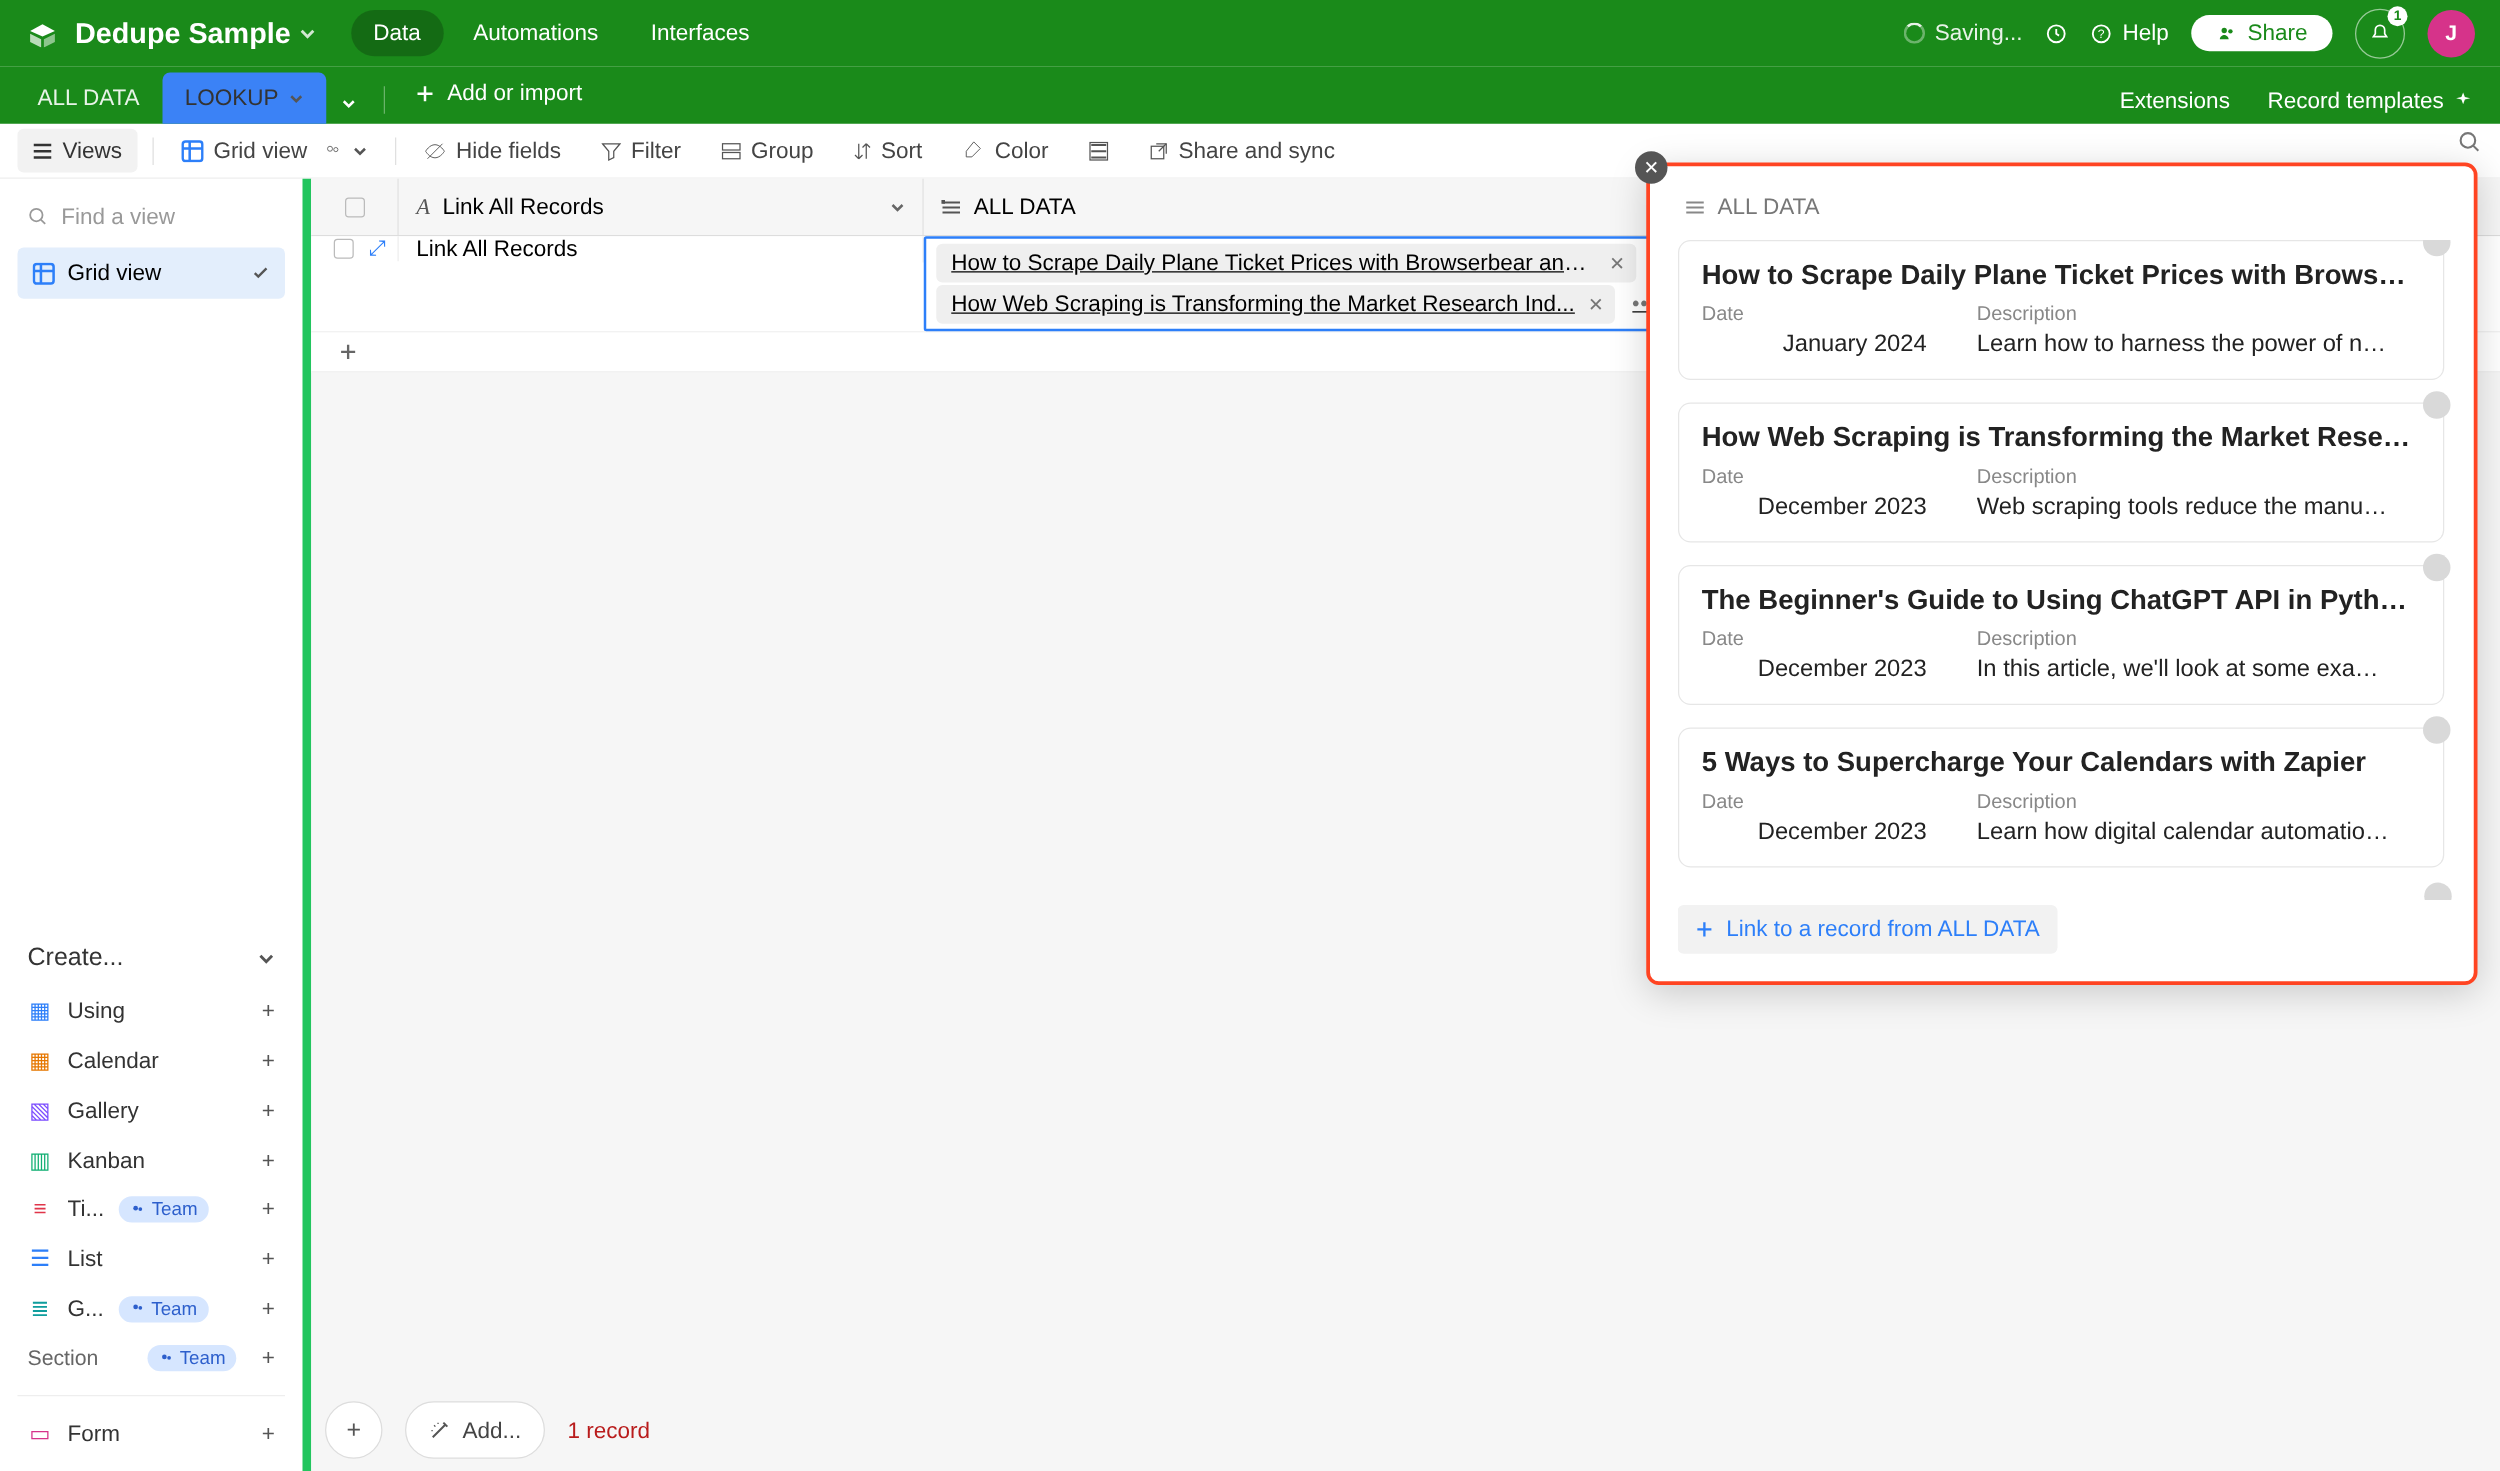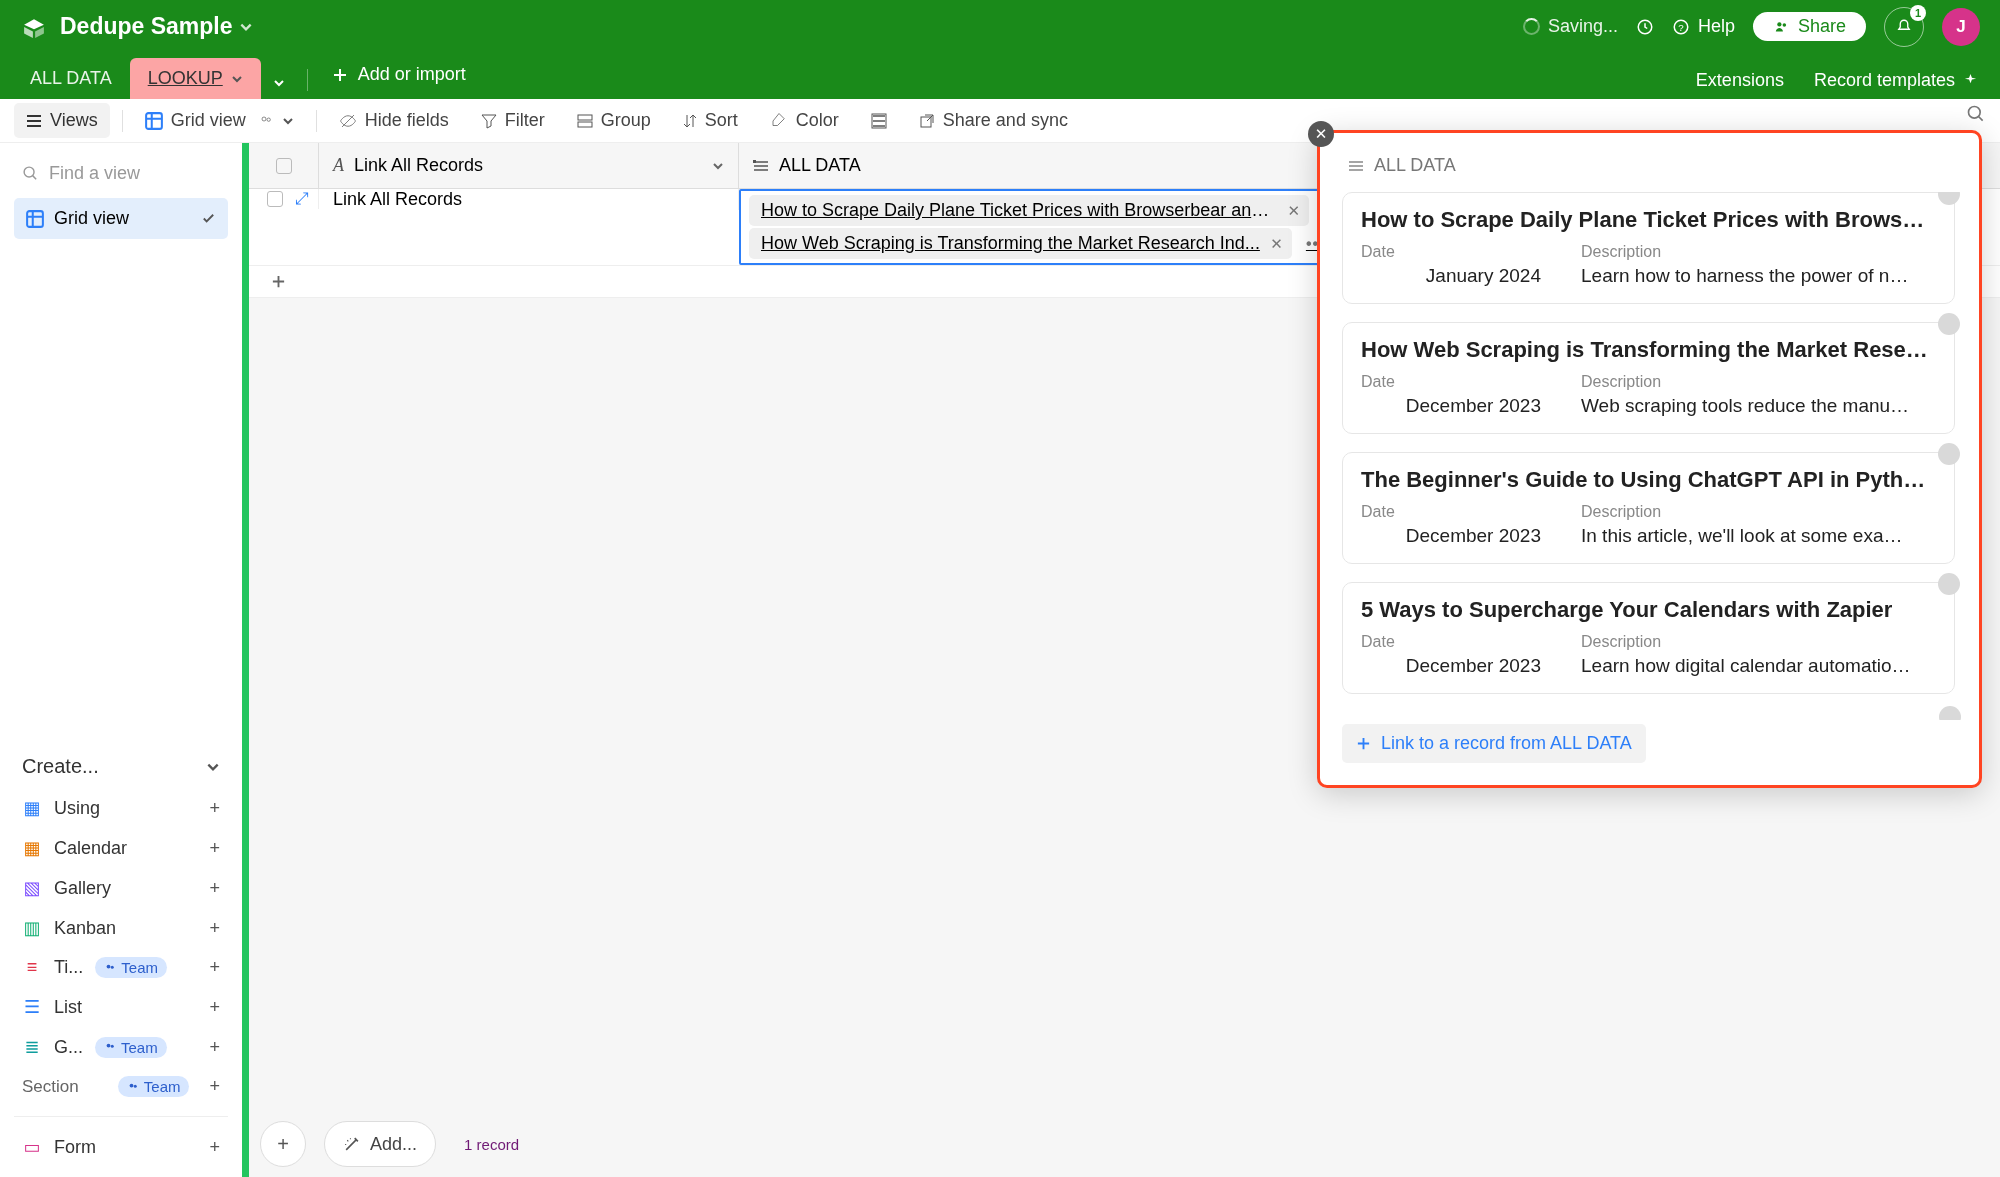--- a/index.html
+++ b/index.html
@@ -20,21 +20,21 @@
 .clock-icon { width: 18px; height: 18px; }
 .share-btn { background: #fff; color: #1a8a1a; padding: 4px 20px; border-radius: 22px; display: flex; align-items: center; gap: 8px; font-weight: 500; }
 .bell-wrap { position: relative; width: 40px; height: 40px; border: 1.5px solid rgba(255,255,255,0.55); border-radius: 50%; display: flex; align-items: center; justify-content: center; }
 .bell-badge { position: absolute; top: -3px; right: -3px; background: #fff; color: #1a8a1a; font-size: 11px; width: 16px; height: 16px; border-radius: 50%; display: flex; align-items: center; justify-content: center; font-weight: 600; }
 .avatar { width: 38px; height: 38px; border-radius: 50%; background: #d6338a; display: flex; align-items: center; justify-content: center; font-weight: 600; font-size: 17px; }
 
 
 .tabbar { background: #1a8a1a; height: 46px; display: flex; align-items: flex-end; padding: 0 12px; color: #fff; }
 .table-tab { padding: 10px 18px; border-radius: 6px 6px 0 0; font-size: 18px; font-weight: 500; cursor: pointer; display: flex; align-items: center; gap: 8px; }
 .table-tab.inactive { color: rgba(255,255,255,0.9); }
-.table-tab.active { background: #fca5a5; color: #333; text-decoration: underline; }
+.table-tab.active { background: #3b82f6; color: #333; }
 .tab-caret { padding: 10px 12px; cursor: pointer; }
 .tab-sep { width: 1px; height: 22px; background: rgba(255,255,255,0.35); margin: 0 10px 8px; }
 .add-import { display: flex; align-items: center; gap: 10px; padding: 10px 14px; margin-bottom: 4px; cursor: pointer; }
 .tabbar-spacer { flex: 1; }
 .tabbar-right { display: flex; align-items: center; gap: 30px; margin-bottom: 8px; padding-right: 10px; }
 .rt { display: flex; align-items: center; gap: 8px; }
 
 
 .toolbar { height: 44px; border-bottom: 1px solid #eee; display: flex; align-items: center; padding: 0 14px; gap: 12px; color: #333; font-size: 18px; }
 .views-btn { display: flex; align-items: center; gap: 8px; background: #f2f2f2; padding: 7px 12px; border-radius: 5px; font-weight: 500; }
@@ -86,21 +86,21 @@
 .chip-row { display: flex; align-items: center; gap: 8px; }
 .chip-more { color: #777; letter-spacing: 1px; font-weight: 700; font-size: 16px; padding: 0 6px; }
 
 .add-row { display: flex; align-items: center; padding: 8px 22px; color: #666; background: #fff; border-bottom: 1px solid #eee;}
 .grid-fill { flex:1; background: #f6f6f6;}
 
 
 .grid-footer { position: absolute; bottom: 10px; left: 260px; display: flex; align-items: center; gap: 18px; }
 .foot-btn { width: 46px; height: 46px; border: 1px solid #ddd; border-radius: 23px; background: #fff; display: flex; align-items: center; justify-content: center; color: #555; font-size: 20px; }
 .foot-add-pill { height: 46px; border: 1px solid #ddd; border-radius: 23px; background: #fff; display: flex; align-items: center; padding: 0 18px; gap: 10px; color: #444; }
-.foot-count { color: #701a75; font-size: 15px; margin-left: 10px; }
+.foot-count { color: #b91c1c; font-size: 18px; }
 
 
 .popover { position: absolute; top: 130px; right: 18px; width: 665px; background: #fff; border: 3px solid #ff4422; border-radius: 10px; box-shadow: 0 6px 30px rgba(0,0,0,0.18); padding: 18px 12px 22px 22px; }
 .pop-close { position: absolute; top: -12px; left: -12px; width: 26px; height: 26px; background: #555; color: #fff; border-radius: 50%; display: flex; align-items: center; justify-content: center; font-size: 15px; }
 .pop-title { display: flex; align-items: center; gap: 10px; color: #777; font-size: 18px; margin: 4px 0 16px 6px; }
 .pop-scroll { max-height: 570px; overflow-y: auto; padding-right: 12px; }
 .card { border: 1.5px solid #e6e6e6; border-radius: 10px; padding: 14px 18px 16px; margin-bottom: 18px; position: relative; }
 .card-minus { position: absolute; top: -10px; right: -6px; width: 22px; height: 22px; background: #d9d9d9; border-radius: 50%; }
 .card-title { font-size: 22px; font-weight: 600; color: #222; margin-bottom: 10px; overflow: hidden; text-overflow: ellipsis; white-space: nowrap; }
 .card-fields { display: flex; gap: 40px; }
@@ -123,20 +123,25 @@
 <div class="header">
   <svg class="logo-icon" viewBox="0 0 24 20">
       <path fill="#fff" d="M3 8l9-5 9 5-9 4z"></path>
       <path fill="#fff" opacity=".7" d="M3 10v6l8 4v-6z"></path>
       <path fill="#fff" opacity=".5" d="M21 10v6l-8 4v-6z"></path>
     </svg>
   <span class="base-name">Dedupe Sample</span>
   <svg class="chev" width="14" height="14" viewBox="0 0 12 12">
       <path d="M2 4l4 4 4-4" stroke="#fff" stroke-width="2" fill="none"></path>
     </svg>
+  <div class="nav-pills">
+    <div class="nav-pill active">Data</div>
+    <div class="nav-pill">Automations</div>
+    <div class="nav-pill">Interfaces</div>
+  </div>
   <div class="header-spacer"></div>
   <div class="hdr-right">
     <div class="saving">
       <div class="spin"></div>
       <span>Saving...</span>
     </div>
     <svg class="clock-icon" viewBox="0 0 24 24">
         <circle cx="12" cy="12" r="9" stroke="#fff" stroke-width="2" fill="none"></circle>
         <path d="M12 7v5l3 2" stroke="#fff" stroke-width="2" fill="none"></path>
       </svg>

